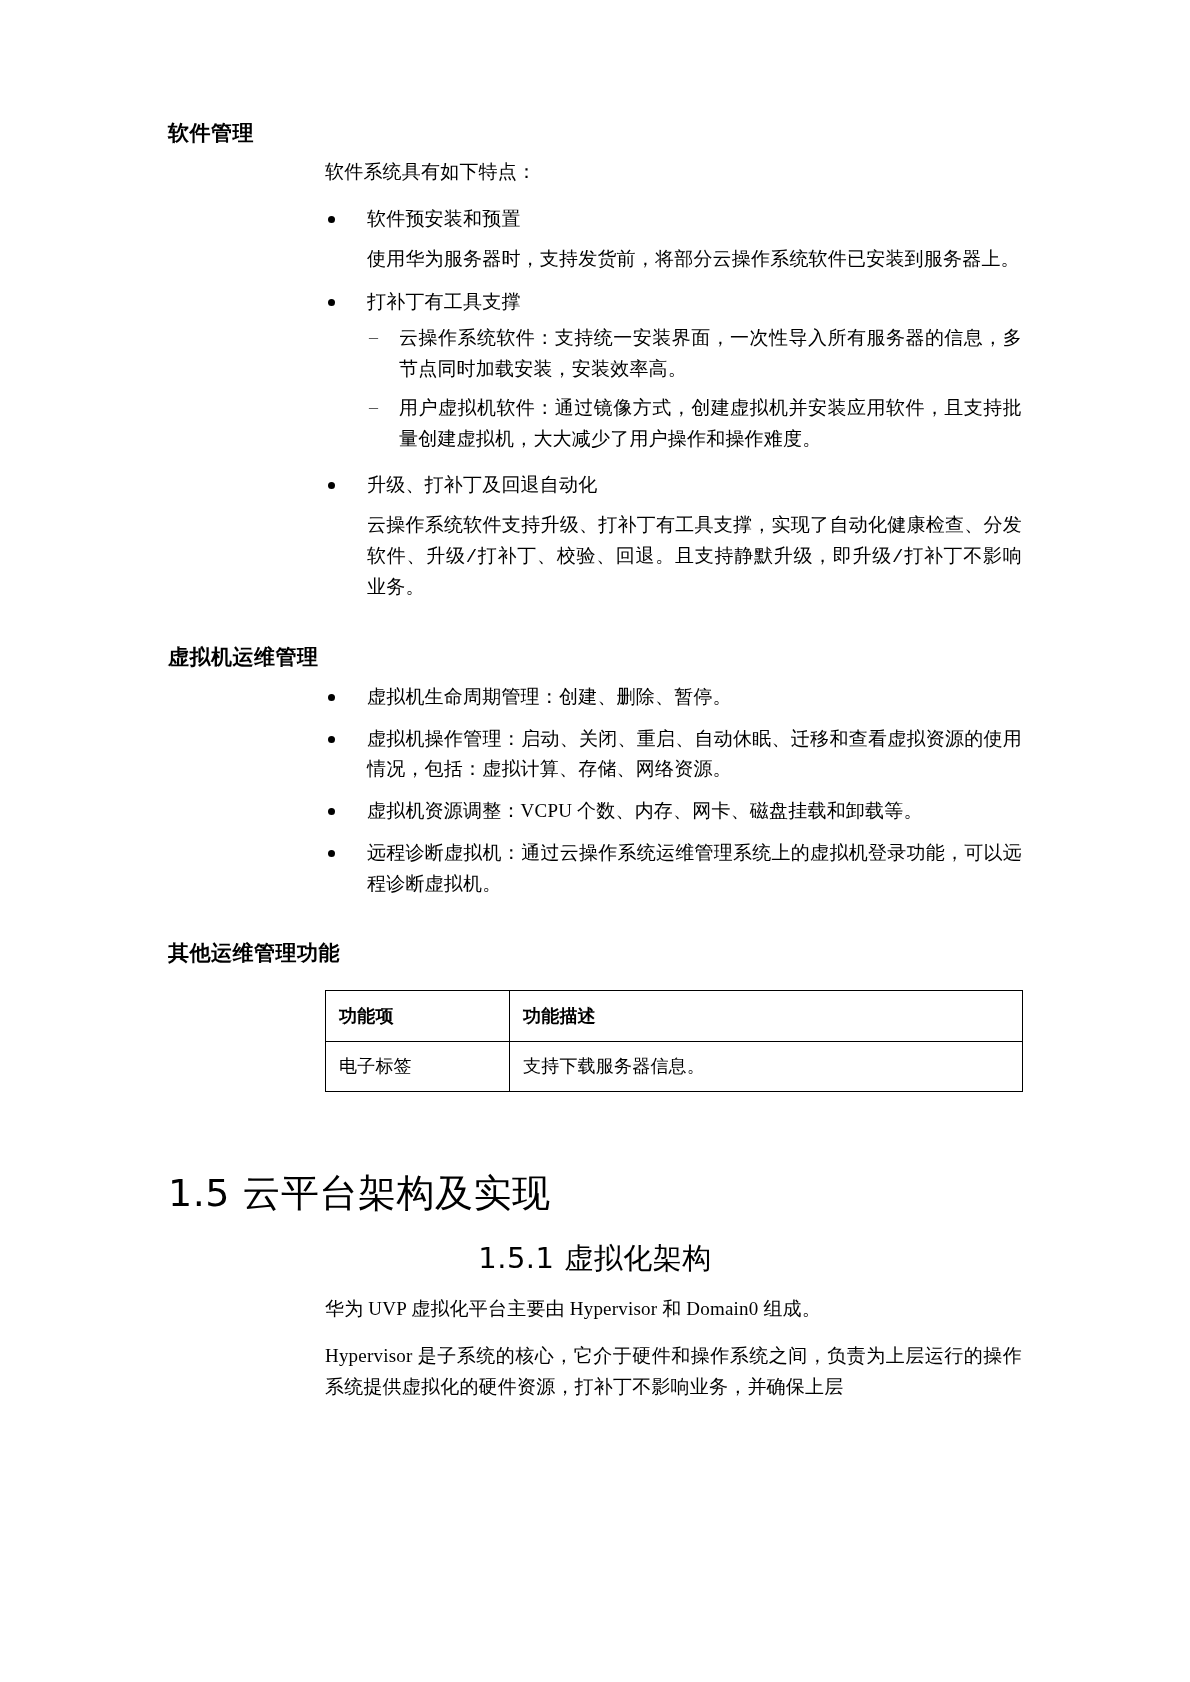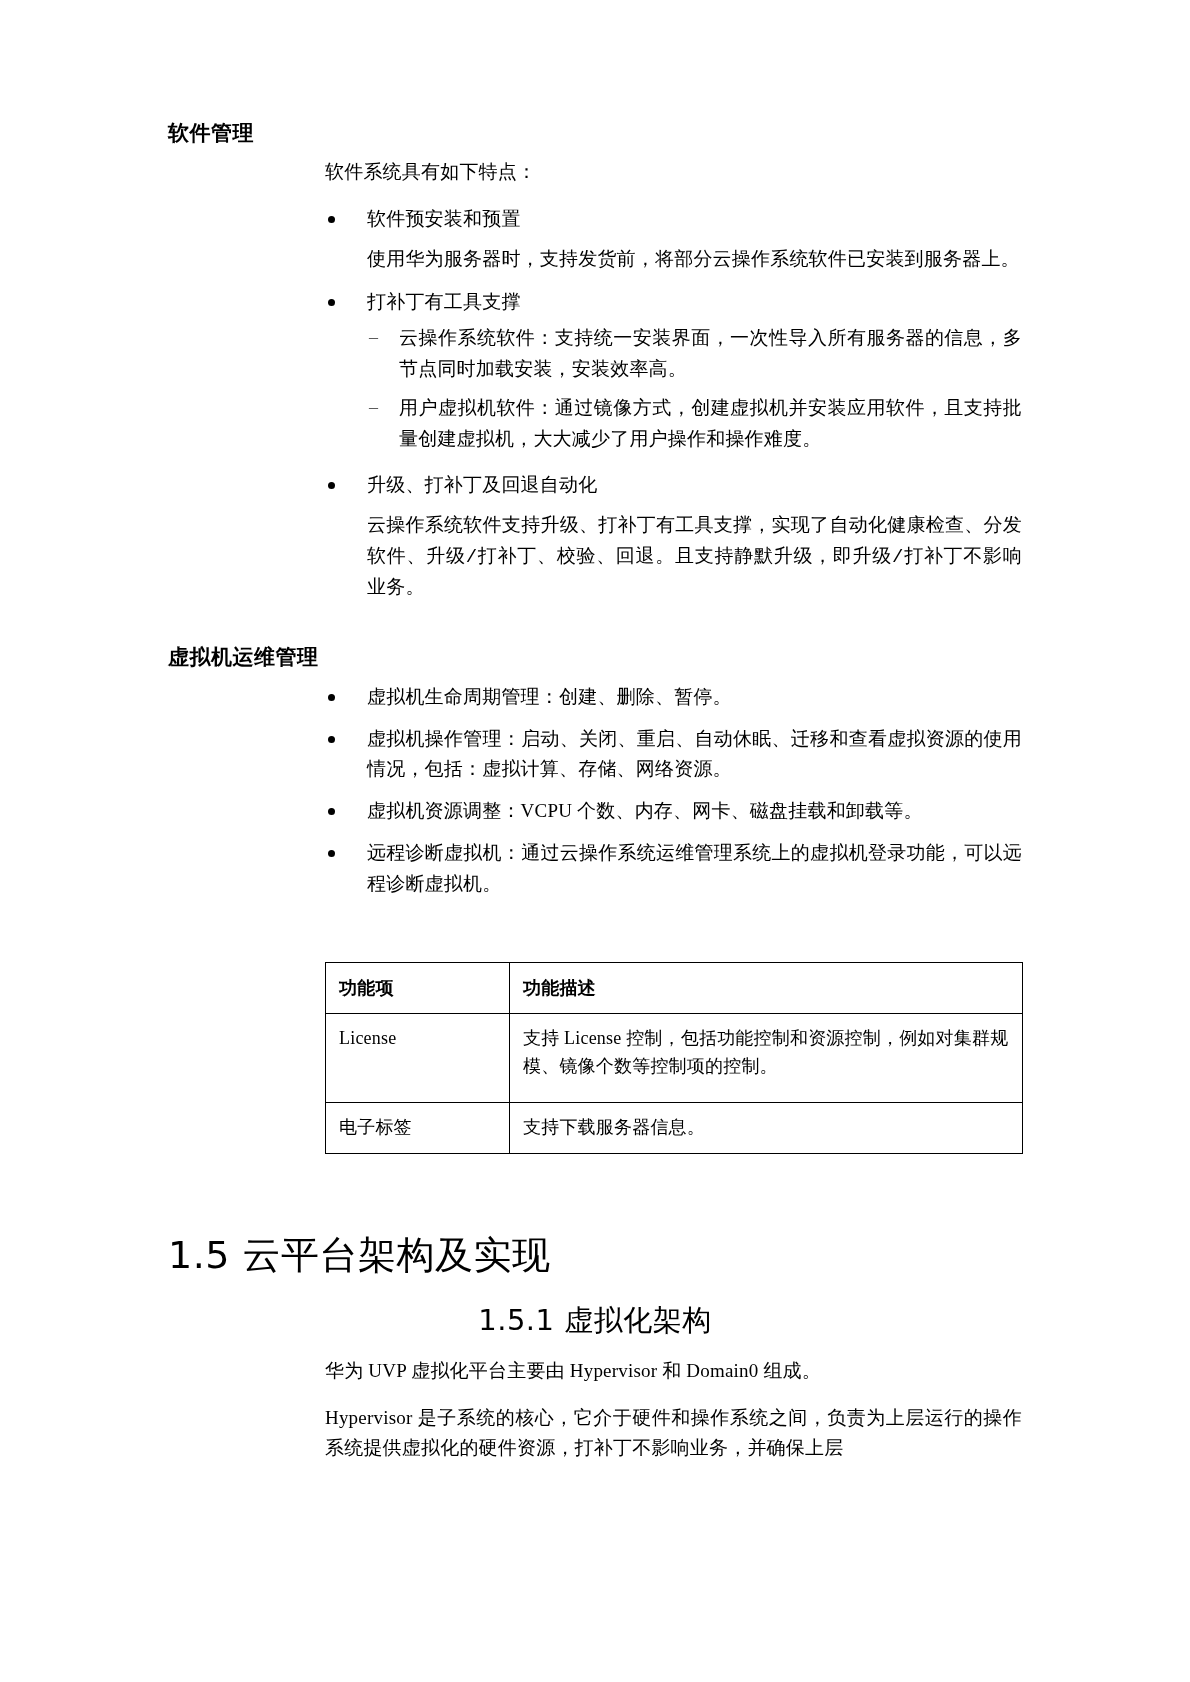--- a/index.html
+++ b/index.html
@@ -210,40 +210,37 @@
       <ul class="bullets">
         <li>虚拟机生命周期管理：创建、删除、暂停。</li>
         <li>虚拟机操作管理：启动、关闭、重启、自动休眠、迁移和查看虚拟资源的使用情况，包括：虚拟计算、存储、网络资源。</li>
         <li>虚拟机资源调整：VCPU 个数、内存、网卡、磁盘挂载和卸载等。</li>
         <li>远程诊断虚拟机：通过云操作系统运维管理系统上的虚拟机登录功能，可以远程诊断虚拟机。</li>
       </ul>
     </div>
 
     <div class="spacer-md"></div>
 
+    <h3 class="h-sub">其他运维管理功能</h3>
 
     <div class="table-wrap">
 
       <table class="doc-table">
         <colgroup>
             <col class="c1">
             <col class="c2">
           </colgroup>
         <thead>
           <tr>
             <th>功能项</th>
             <th>功能描述</th>
           </tr>
         </thead>
         <tbody>
           <tr>
-            <td class="tall">License</td>
-            <td class="tall">支持 License 控制，包括功能控制和资源控制，例如对集群规模、镜像个数等控制项的控制。</td>
-          </tr>
-          <tr>
             <td>电子标签</td>
             <td>支持下载服务器信息。</td>
           </tr>
         </tbody>
       </table>
     </div>
 
     <div class="spacer-lg"></div>
 
     <h1 class="h1-section">1.5 云平台架构及实现</h1>

